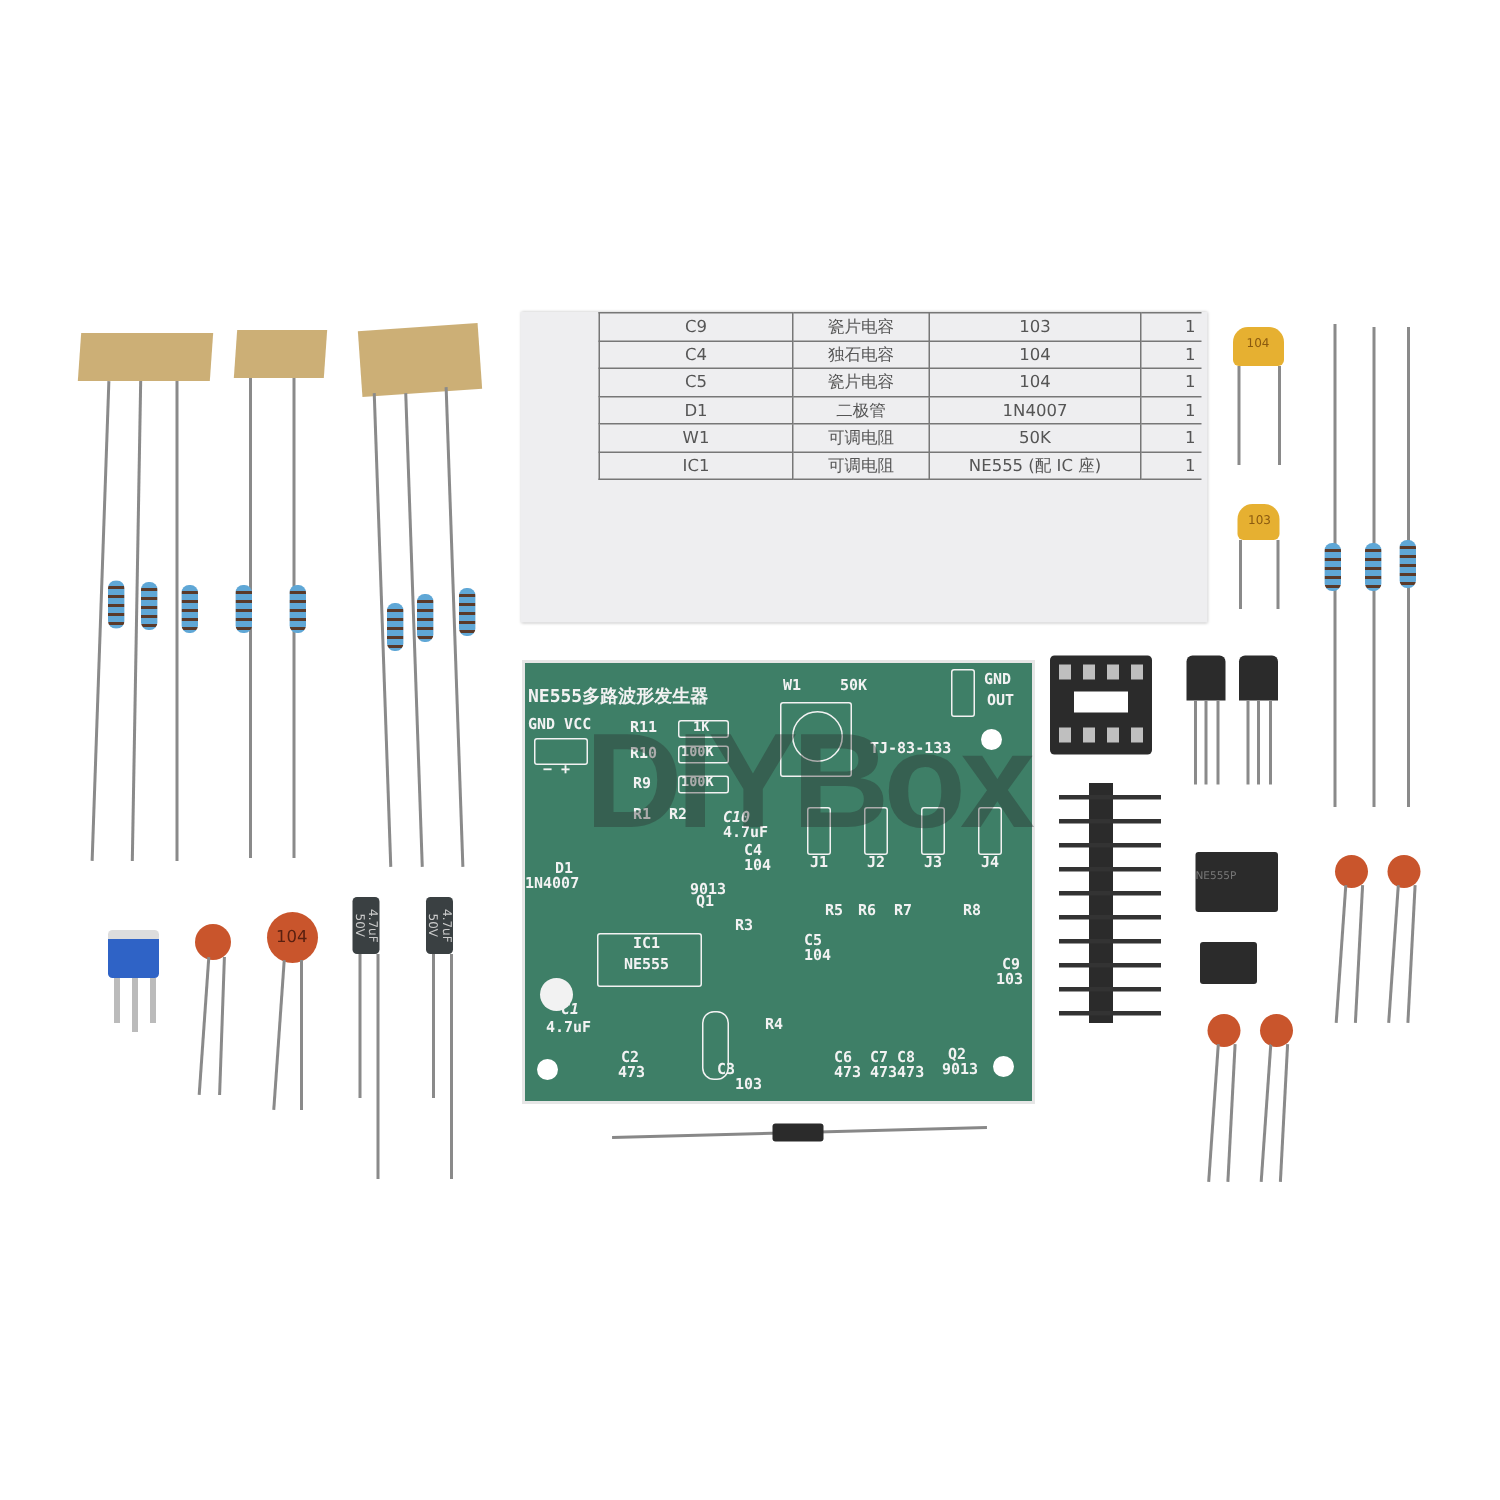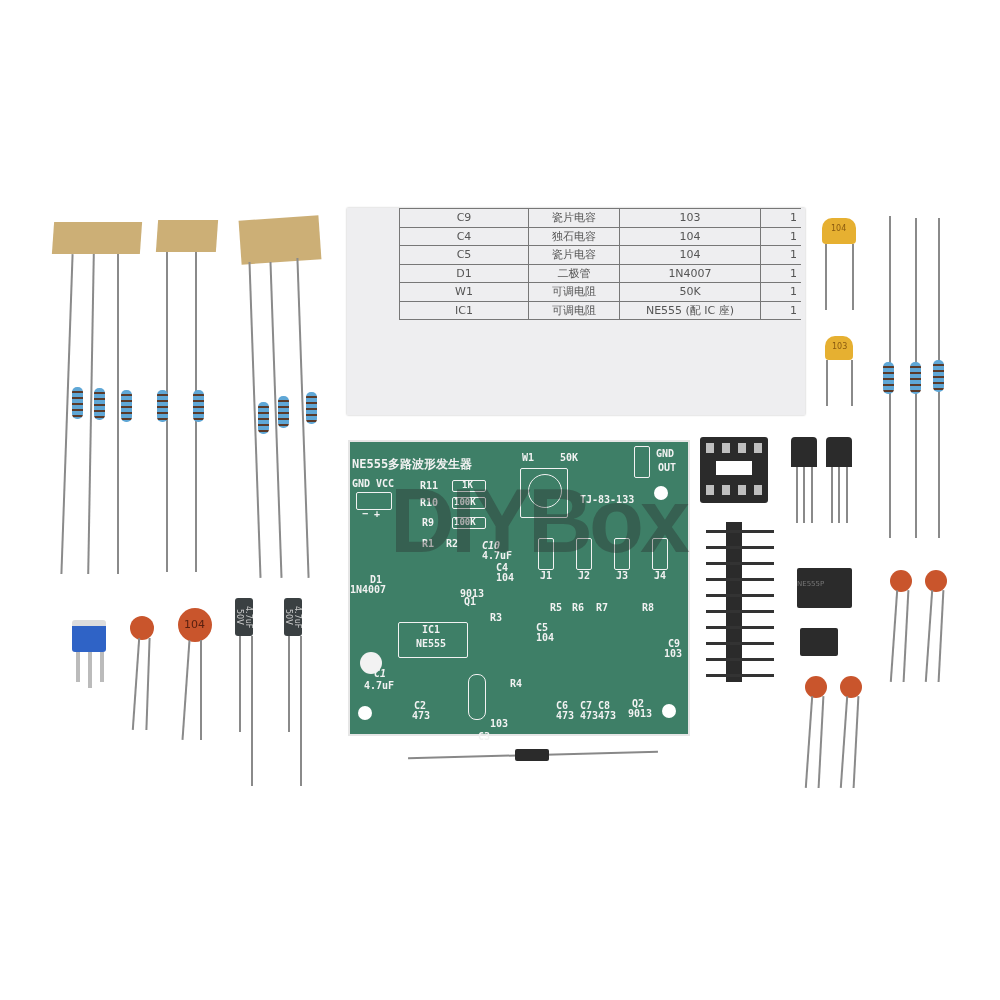--- a/index.html
+++ b/index.html
@@ -202,21 +202,21 @@
   <span class="silk" style="left:292px;top:160px;">R8</span>
   <span class="silk" style="left:318px;top:196px;">C9</span>
   <span class="silk" style="left:314px;top:206px;">103</span>
 
   <div class="abs" style="left:10px;top:210px;width:22px;height:22px;border-radius:50%;background:#f2f2f2;"></div>
   <span class="silk" style="left:24px;top:226px;font-style:italic;">C1</span>
   <span class="silk" style="left:14px;top:238px;">4.7uF</span>
   <span class="silk" style="left:64px;top:258px;">C2</span>
   <span class="silk" style="left:62px;top:268px;">473</span>
   <div class="silkbox" style="left:118px;top:232px;width:16px;height:44px;border-radius:8px;"></div>
-  <span class="silk" style="left:128px;top:266px;margin-top:23px;">C3</span>
+  <span class="silk" style="left:128px;top:266px;">C3</span>
   <span class="silk" style="left:140px;top:276px;">103</span>
   <span class="silk" style="left:206px;top:258px;">C6</span>
   <span class="silk" style="left:206px;top:268px;">473</span>
   <span class="silk" style="left:230px;top:258px;">C7 C8</span>
   <span class="silk" style="left:230px;top:268px;">473473</span>
   <span class="silk" style="left:282px;top:256px;">Q2</span>
   <span class="silk" style="left:278px;top:266px;">9013</span>
 
   <div class="hole" style="left:8px;top:264px;"></div>
   <div class="hole" style="left:312px;top:262px;"></div>

